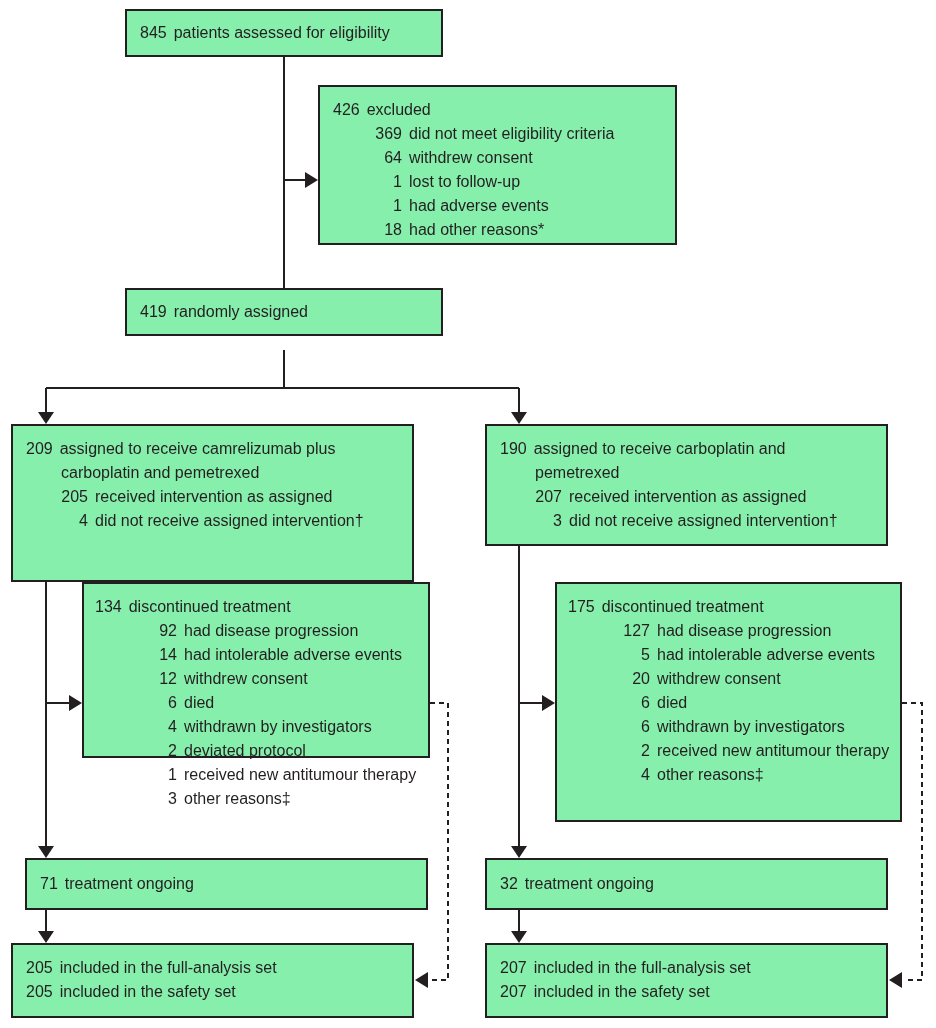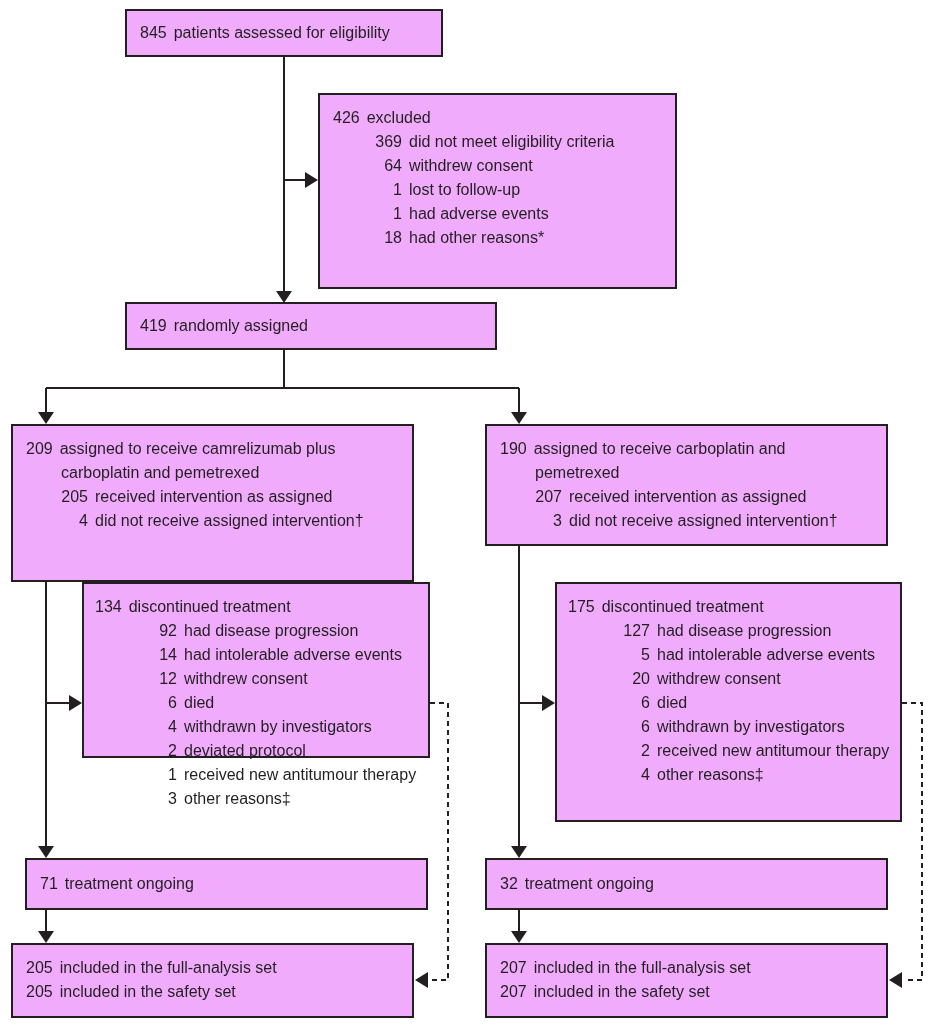--- a/index.html
+++ b/index.html
@@ -13,21 +13,21 @@
     overflow:hidden;
   }
   .wires { position:absolute; left:0; top:0; width:936px; height:1028px; }
   .wires path { stroke:#231f20; stroke-width:2; fill:none; }
   .wires path.dashed { stroke-dasharray:5 4; }
   .wires polygon { fill:#231f20; stroke:none; }
 
   .box {
     position:absolute;
     box-sizing:border-box;
-    background:#f0abfc;
+    background:#86efac;
     border:2px solid #231f20;
     padding:11px 8px 0 13px;
     line-height:24px;
   }
   .box.single { display:flex; align-items:center; padding-top:0; }
 
   .row { display:flex; align-items:baseline; }
   .row .num { flex:none; white-space:pre; }
   .row .txt { flex:1 1 auto; padding-left:7px; white-space:pre-line; }
   .row.cont { padding-left:35px; }
@@ -90,21 +90,21 @@
     </g>
   </svg>
 
   <div class="box single" style="left:125px;top:9px;width:318px;height:48px">
     <div class="row lvl0">
       <span class="num">845</span>
       <span class="txt">patients assessed for eligibility</span>
     </div>
   </div>
 
-  <div class="box numw69" style="left:318px;top:93px;width:359px;height:196px">
+  <div class="box numw69" style="left:318px;top:85px;width:359px;height:160px">
     <div class="row lvl0">
       <span class="num">426</span>
       <span class="txt">excluded</span>
     </div>
     <div class="row lvl1">
       <span class="num">369</span>
       <span class="txt">did not meet eligibility criteria</span>
     </div>
     <div class="row lvl1">
       <span class="num">64</span>
@@ -117,21 +117,21 @@
     <div class="row lvl1">
       <span class="num">1</span>
       <span class="txt">had adverse events</span>
     </div>
     <div class="row lvl1">
       <span class="num">18</span>
       <span class="txt">had other reasons*</span>
     </div>
   </div>
 
-  <div class="box single" style="left:125px;top:302px;width:372px;height:48px">
+  <div class="box single" style="left:125px;top:288px;width:318px;height:48px">
     <div class="row lvl0">
       <span class="num">419</span>
       <span class="txt">randomly assigned</span>
     </div>
   </div>
 
   <div class="box numw62" style="left:11px;top:424px;width:403px;height:158px">
     <div class="row lvl0">
       <span class="num">209</span>
       <span class="txt">assigned to receive camrelizumab plus</span>

